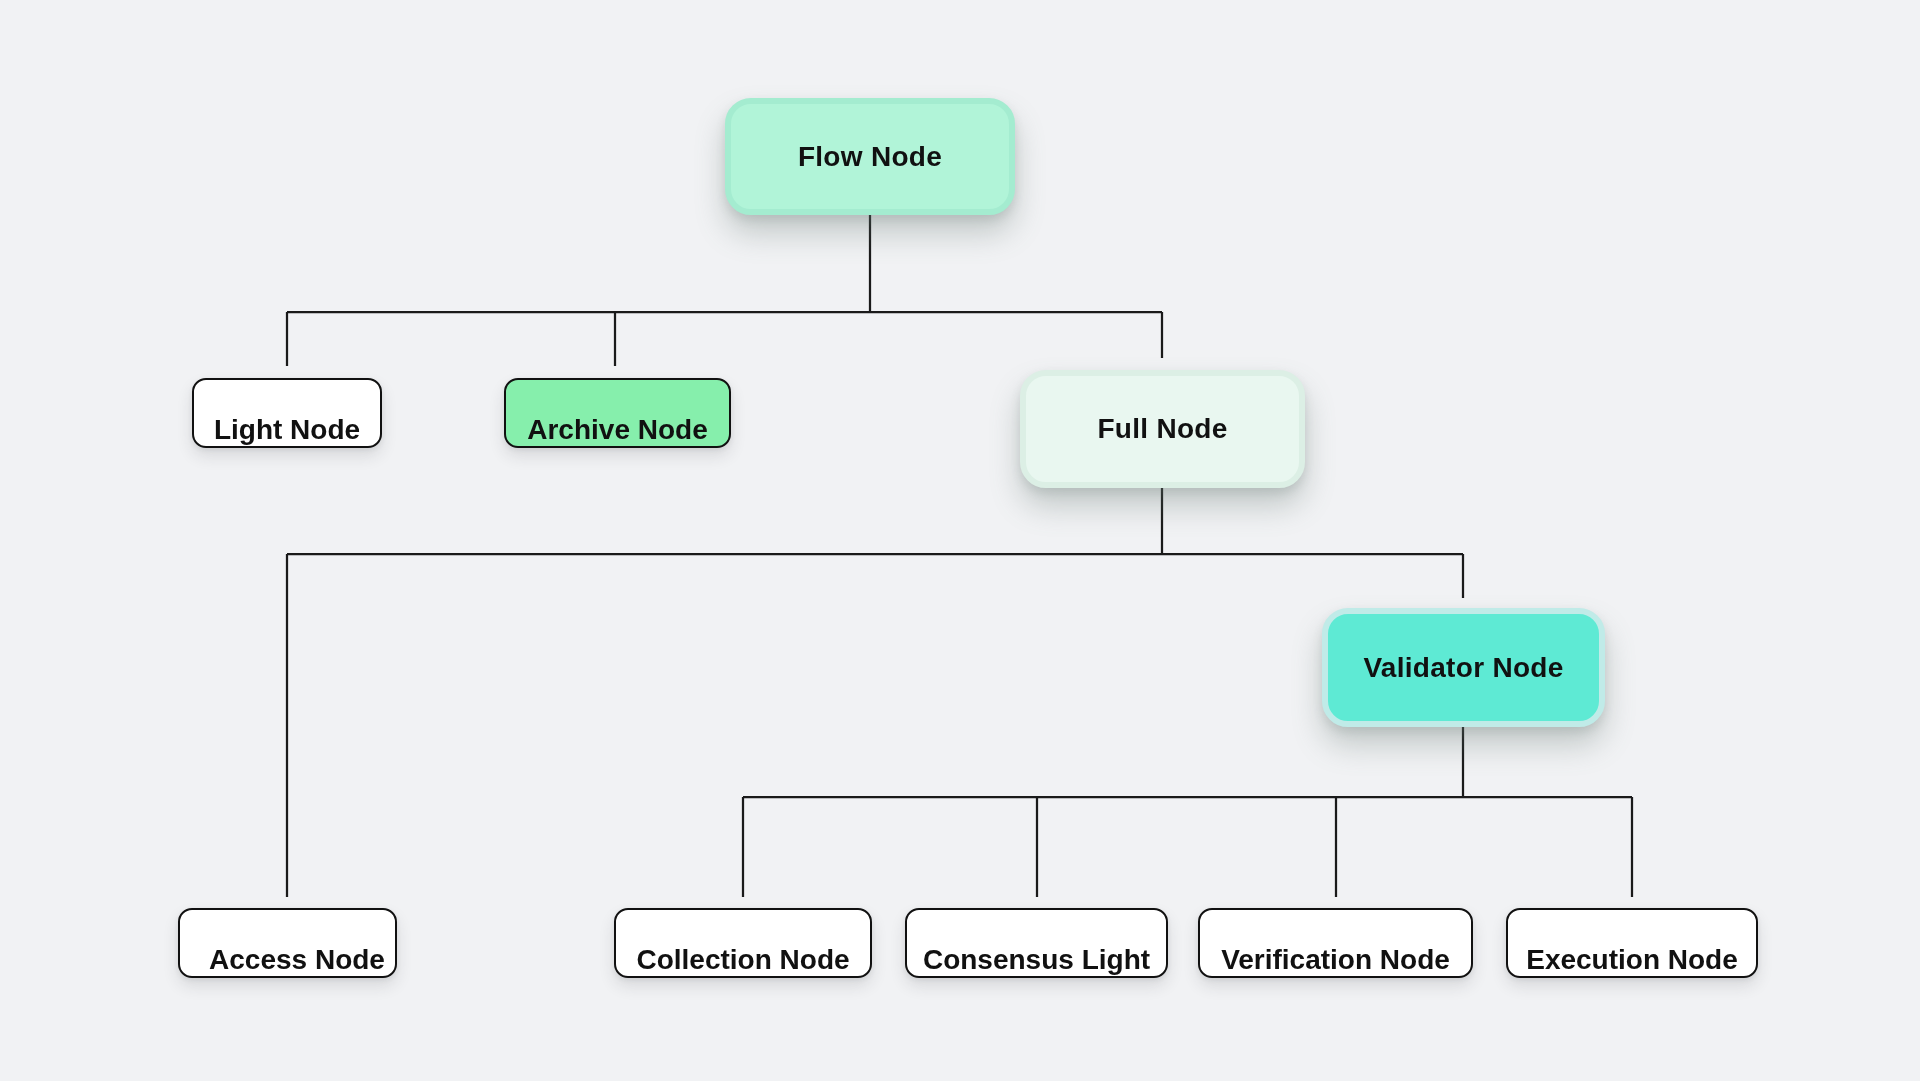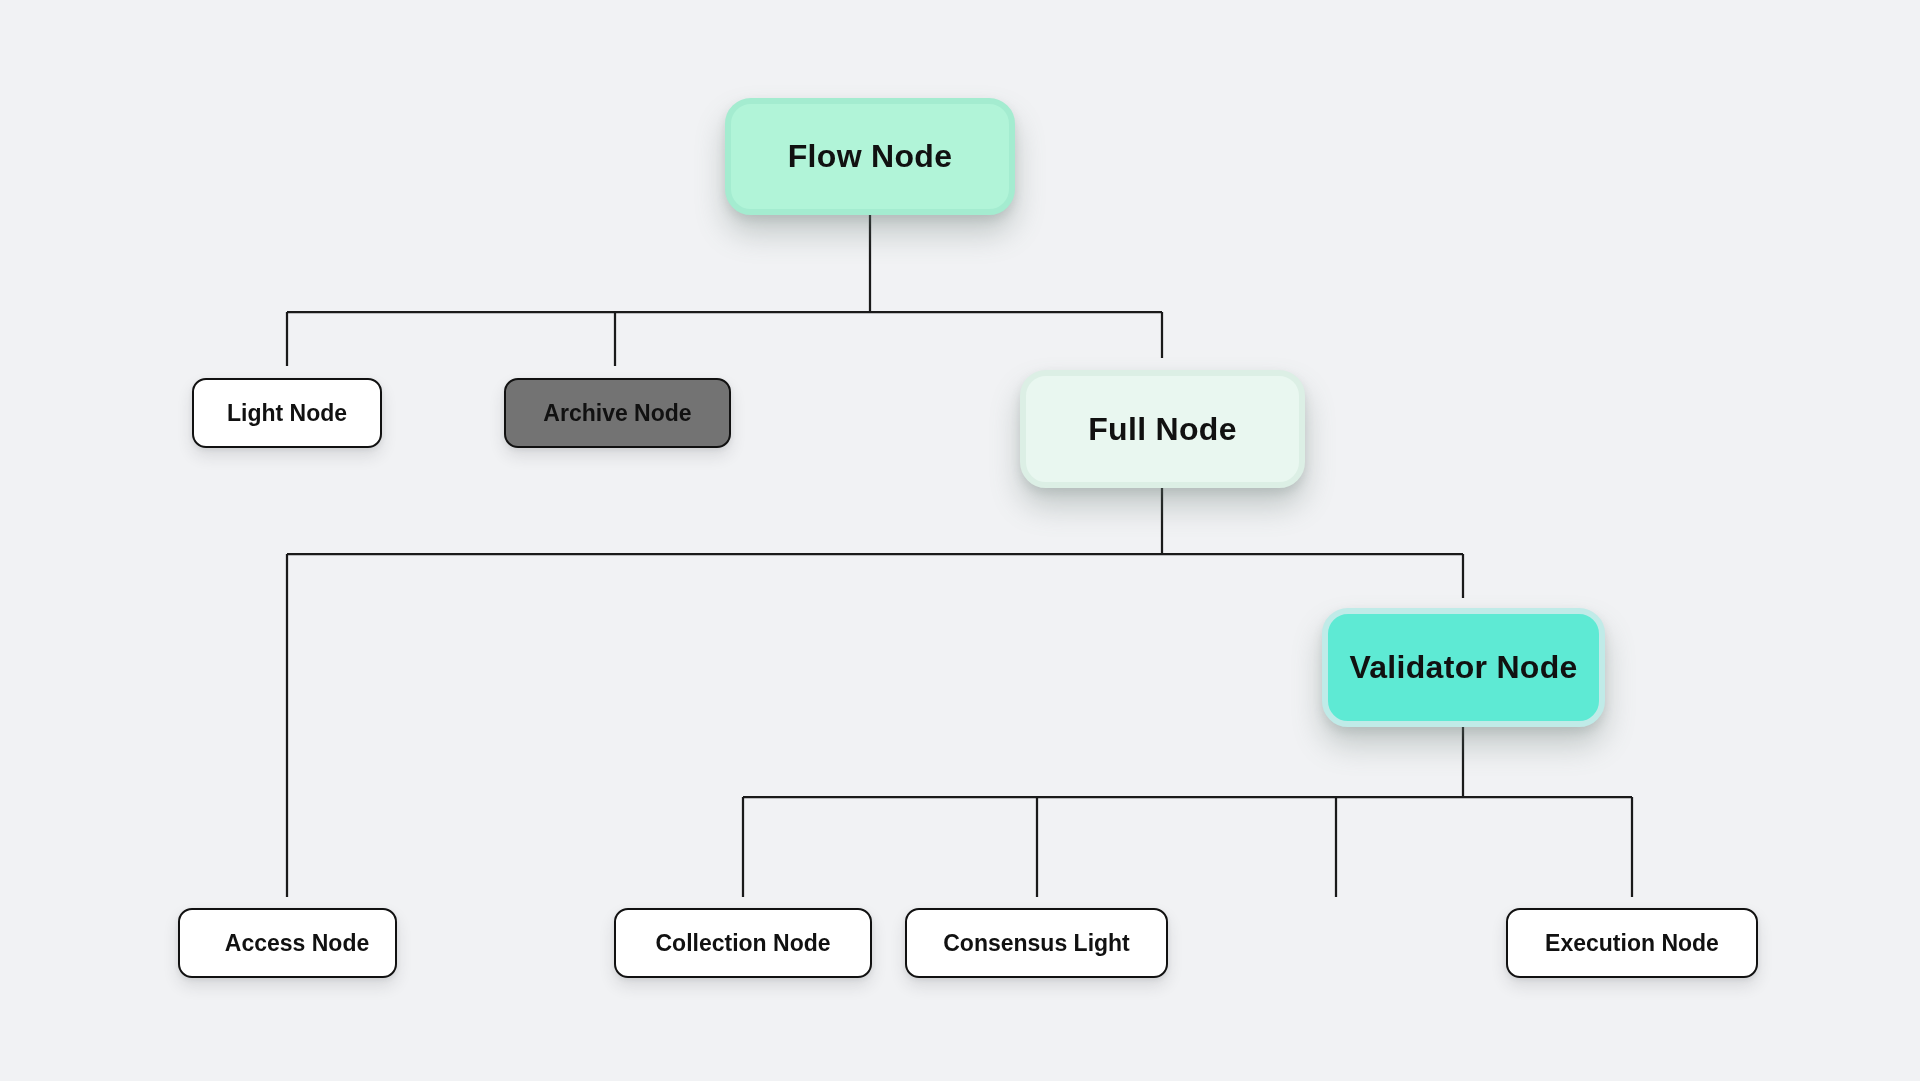--- a/index.html
+++ b/index.html
@@ -34,29 +34,30 @@
     align-items: center;
     justify-content: center;
     box-sizing: border-box;
     text-align: center;
     white-space: nowrap;
   }
   .node.plain {
     border-radius: 14px;
     border-style: solid;
     border-width: 2.25px;
-    font-size: 23px;
+    font-size: 28px;
     font-weight: 600;
     box-shadow: 0 8px 16px rgba(40, 45, 50, 0.12), 0 2px 5px rgba(40, 45, 50, 0.08);
+    align-items: flex-end;
   }
   .node.mint, .node.palemint, .node.cyan {
     border-radius: 26px;
     border-style: solid;
     border-width: 6px;
-    font-size: 32px;
+    font-size: 28px;
     font-weight: 600;
     letter-spacing: 0.3px;
     box-shadow: 0 18px 30px rgba(95, 115, 108, 0.32), 0 5px 10px rgba(95, 115, 108, 0.16);
   }
   .node-label {
     display: inline-block;
   }
 </style>
 </head>
 <body>
@@ -83,34 +84,37 @@
       <path d="M 1037 797 L 1037 897" stroke="#1a1a1a" marker-end="url(#arrowhead)"></path>
       <path d="M 1336 797 L 1336 897" stroke="#1a1a1a" marker-end="url(#arrowhead)"></path>
       <path d="M 1632 797 L 1632 897" stroke="#1a1a1a" marker-end="url(#arrowhead)"></path>
     </svg>
     <div class="node mint" style="left: 725px; top: 98px; width: 290px; height: 117px; background: rgb(177, 244, 216); border-color: rgb(164, 236, 208); color: rgb(17, 17, 17);">
       <span class="node-label">Flow Node</span>
     </div>
     <div class="node plain" style="left: 192px; top: 378px; width: 190px; height: 70px; background: rgb(255, 255, 255); border-color: rgb(17, 17, 17); color: rgb(17, 17, 17);">
       <span class="node-label">Light Node</span>
     </div>
-    <div class="node plain" style="left: 504px; top: 378px; width: 227px; height: 70px; background: #737373; border-color: rgb(17, 17, 17); color: rgb(17, 17, 17);">
+    <div class="node plain" style="left: 504px; top: 378px; width: 227px; height: 70px; background: #86efac; border-color: rgb(17, 17, 17); color: rgb(17, 17, 17);">
       <span class="node-label">Archive Node</span>
     </div>
     <div class="node palemint" style="left: 1020px; top: 370px; width: 285px; height: 118px; background: rgb(233, 247, 240); border-color: rgb(220, 239, 229); color: rgb(17, 17, 17);">
       <span class="node-label">Full Node</span>
     </div>
     <div class="node plain" style="left: 178px; top: 908px; width: 219px; height: 70px; background: rgb(255, 255, 255); border-color: rgb(17, 17, 17); color: rgb(17, 17, 17); padding-left: 19px;">
       <span class="node-label">Access Node</span>
     </div>
     <div class="node cyan" style="left: 1322px; top: 608px; width: 283px; height: 119px; background: #5eead4; border-color: rgb(192, 235, 232); color: rgb(17, 17, 17);">
       <span class="node-label">Validator Node</span>
     </div>
     <div class="node plain" style="left: 614px; top: 908px; width: 258px; height: 70px; background: rgb(255, 255, 255); border-color: rgb(17, 17, 17); color: rgb(17, 17, 17);">
       <span class="node-label">Collection Node</span>
     </div>
     <div class="node plain" style="left: 905px; top: 908px; width: 263px; height: 70px; background: rgb(255, 255, 255); border-color: rgb(17, 17, 17); color: rgb(17, 17, 17);">
       <span class="node-label">Consensus Light</span>
     </div>
+    <div class="node plain" style="left: 1198px; top: 908px; width: 275px; height: 70px; background: rgb(255, 255, 255); border-color: rgb(17, 17, 17); color: rgb(17, 17, 17);">
+      <span class="node-label">Verification Node</span>
+    </div>
     <div class="node plain" style="left: 1506px; top: 908px; width: 252px; height: 70px; background: rgb(255, 255, 255); border-color: rgb(17, 17, 17); color: rgb(17, 17, 17);">
       <span class="node-label">Execution Node</span>
     </div>
   </div>
 
 </body></html>

